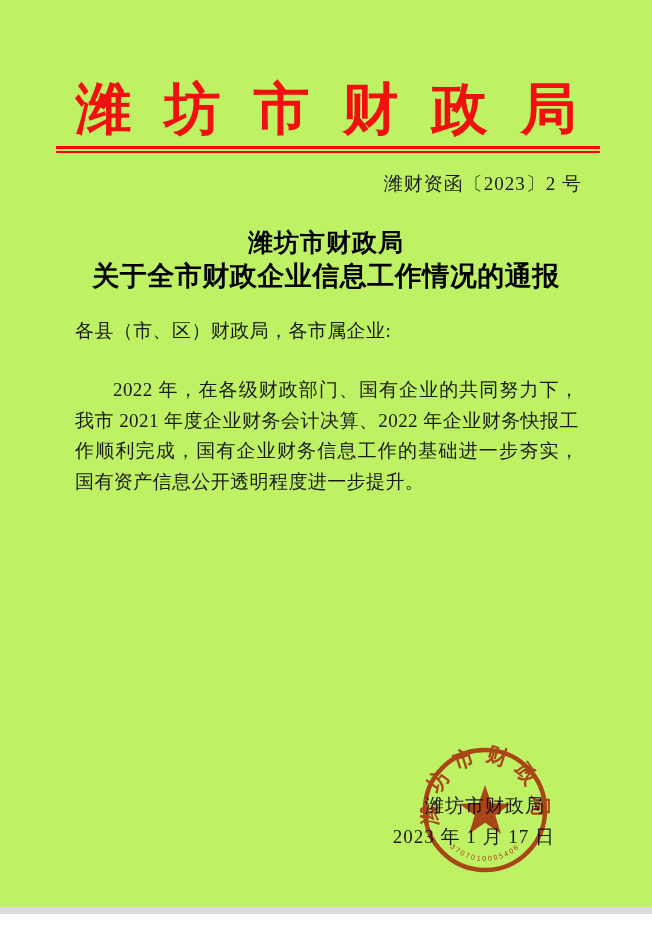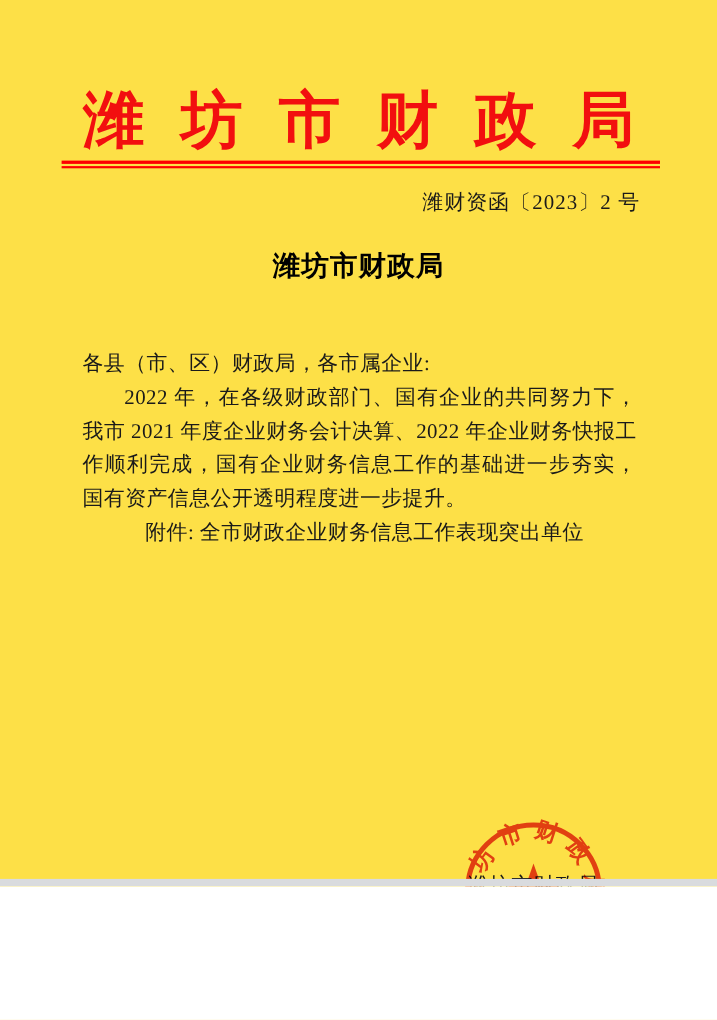--- a/index.html
+++ b/index.html
@@ -1,19 +1,19 @@
 <!DOCTYPE html>
 <html lang="zh"><head>
 <meta charset="utf-8">
 <style>
   html,body{margin:0;padding:0;background:#ffffff;}
   .page{
     position:relative;
-    width:652px;height:806px;
-    background:#fde047;
+    width:652px;height:914px;
+    background:#bef264;
     overflow:hidden;
     font-family:"Liberation Serif","DejaVu Serif",serif;
     color:#111;
   }
   
   .masthead{
     position:absolute;top:72px;left:0;right:0;
     text-align:center;
     font-size:56px;font-weight:bold;
     color:#f20f0f;
@@ -38,21 +38,21 @@
   .doc-title .t1{font-size:25px;line-height:33px;letter-spacing:1px;}
   .doc-title .t2{font-size:27px;line-height:35px;letter-spacing:0.5px;}
   
   .body-text{
     position:absolute;top:316px;left:75px;width:504px;
     font-size:19px;line-height:30.8px;
     text-align:justify;text-justify:inter-ideograph;
     letter-spacing:0.4px;color:#1a1a1a;
   }
   .body-text p{margin:0;}
-  .body-text p.indent{text-indent:2em;}
+  .body-text p.indent{text-indent:2em;margin-top:28px;}
   .attachment{margin-top:30.8px;text-indent:3em;}
   
   .signature{
     position:absolute;top:791px;right:97px;
     text-align:right;font-size:19px;line-height:30.8px;
     color:#1a1a1a;letter-spacing:1px;white-space:nowrap;
   }
   .signature .sig-agency{padding-right:10px;display:inline-block;}
   
   .seal{
@@ -85,26 +85,26 @@
   <div class="red-rule">
     <div class="thick"></div>
     <div class="gap"></div>
     <div class="thin"></div>
   </div>
 
   <div class="doc-number">潍财资函〔2023〕2 号</div>
 
   <div class="doc-title">
     <div class="t1">潍坊市财政局</div>
+    <div class="t2">关于全市财政企业信息工作情况的通报</div>
   </div>
 
   <div class="body-text">
     <p>各县（市、区）财政局，各市属企业:</p>
     <p class="indent">2022 年，在各级财政部门、国有企业的共同努力下，我市 2021 年度企业财务会计决算、2022 年企业财务快报工作顺利完成，国有企业财务信息工作的基础进一步夯实，国有资产信息公开透明程度进一步提升。</p>
-    <p class="attachment">附件: 全市财政企业财务信息工作表现突出单位</p>
   </div>
 
   <div class="signature">
     <div><span class="sig-agency">潍坊市财政局</span></div>
     <div>2023 年 1 月 17 日</div>
   </div>
 
   <svg class="seal" viewBox="0 0 160 160" xmlns="http://www.w3.org/2000/svg">
     <defs>
       <path id="sealTopArc" d="M 38.4 104 A 48 48 0 1 1 121.6 104" fill="none"></path>

